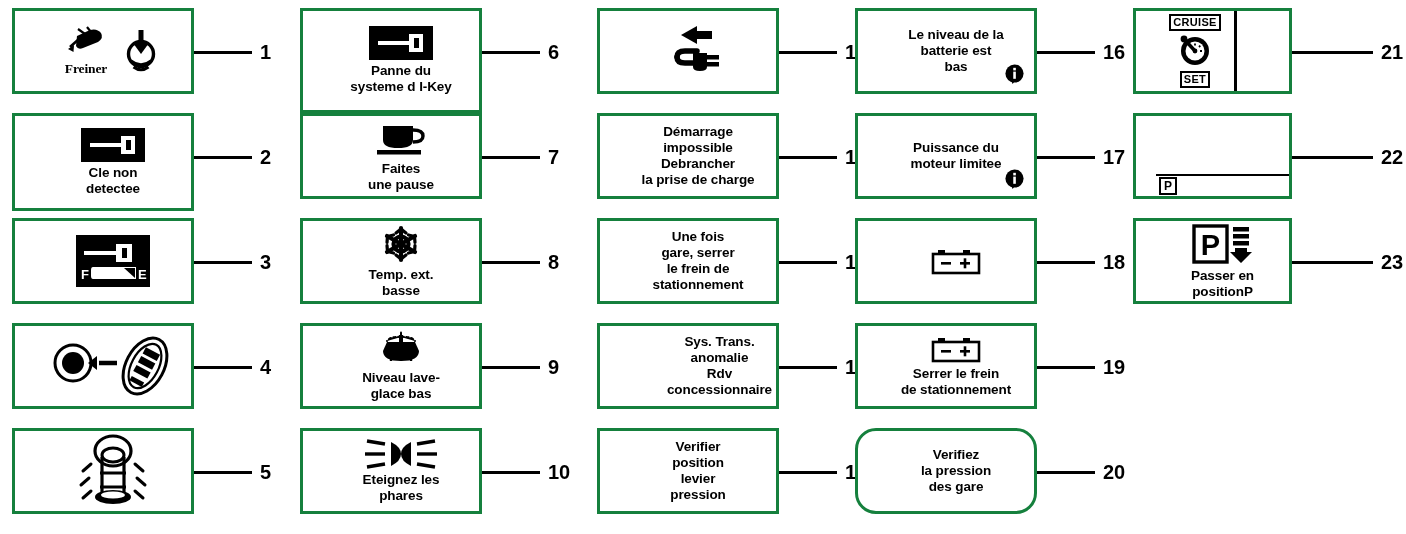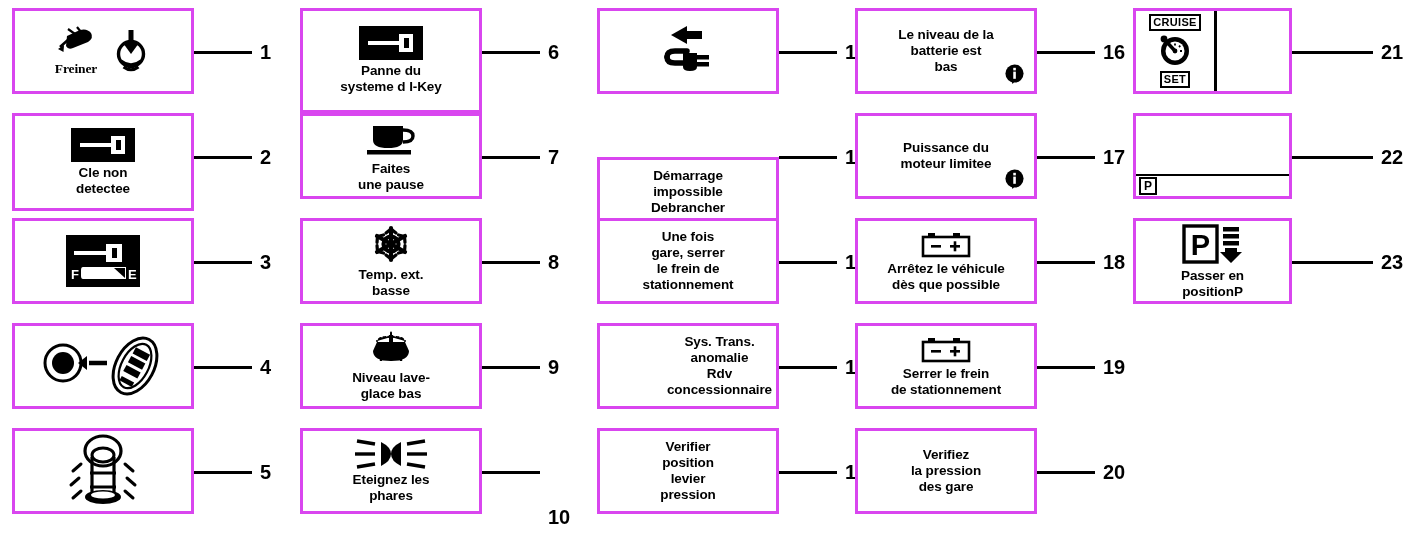--- a/index.html
+++ b/index.html
@@ -12,25 +12,26 @@
     position:relative;
   }
   #sheet{position:relative;width:1406px;height:534px;}
 
   
   .group{position:absolute;}
   .panel{
     position:absolute;left:0;top:0;
     box-sizing:border-box;
     background:#fff;
-    border:3px solid #d946ef;
+    border:3px solid #15803d;
     display:flex;flex-direction:column;
     align-items:center;justify-content:center;
     text-align:center;
     overflow:hidden;
+    padding-left:20px;
   }
   .leader{
     position:absolute;
     height:0;border-top:3px solid #000;
   }
   .num{
     position:absolute;
     font-size:20px;font-weight:bold;
     line-height:1;
     white-space:nowrap;
@@ -292,41 +293,41 @@
           <path d="M56 15 L76 15"></path>
           <path d="M56 25 L74 28"></path>
         </g>
       </svg>
       <div class="caption">
         <div>Eteignez les</div>
         <div>phares</div>
       </div>
     </div>
     <div class="leader" style="left:182px;top:43px;width:58px;"></div>
-    <div class="num" style="left:248px;top:34px;margin-top:45px;">10</div>
+    <div class="num" style="left:248px;top:34px;">10</div>
   </div>
 
   <div class="group" style="left:597px;top:8px;">
     <div class="panel" style="width:182px;height:86px;">
       <svg width="70" height="60" viewBox="0 0 70 60">
         <path d="M18 14 L34 5 L34 23 Z" fill="#000"></path>
         <rect x="33" y="10" width="16" height="8" fill="#000"></rect>
         <path d="M14 36 Q14 30 22 30 L34 30" fill="none" stroke="#000" stroke-width="5.5" stroke-linecap="round"></path>
         <path d="M14 36 Q14 42 22 42 L30 42" fill="none" stroke="#000" stroke-width="5.5" stroke-linecap="round"></path>
         <path d="M30 46 L30 32 L44 32 L44 46 Q44 50 37 50 Q30 50 30 46 Z" fill="#000"></path>
         <rect x="44" y="34" width="12" height="4.5" fill="#000"></rect>
         <rect x="44" y="41" width="12" height="4.5" fill="#000"></rect>
       </svg>
     </div>
     <div class="leader" style="left:182px;top:43px;width:58px;"></div>
     <div class="num" style="left:248px;top:34px;">11</div>
   </div>
 
   <div class="group" style="left:597px;top:113px;">
-    <div class="panel" style="width:182px;height:86px;margin-top:44px;">
+    <div class="panel" style="width:182px;height:86px;">
       <div class="ptext">
         <div>Démarrage</div>
         <div>impossible</div>
         <div>Debrancher</div>
         <div>la prise de charge</div>
       </div>
     </div>
     <div class="leader" style="left:182px;top:43px;width:58px;"></div>
     <div class="num" style="left:248px;top:34px;">12</div>
   </div>
@@ -408,24 +409,20 @@
   <div class="group" style="left:855px;top:218px;">
     <div class="panel" style="width:182px;height:86px;">
       <svg width="52" height="28" viewBox="0 0 52 28">
         <rect x="8" y="3" width="7" height="4" fill="#000"></rect>
         <rect x="33" y="3" width="7" height="4" fill="#000"></rect>
         <rect x="3" y="7" width="46" height="19" fill="none" stroke="#000" stroke-width="2.6"></rect>
         <rect x="11" y="15" width="10" height="2.6" fill="#000"></rect>
         <rect x="30" y="15" width="10" height="2.6" fill="#000"></rect>
         <rect x="33.7" y="11.3" width="2.6" height="10" fill="#000"></rect>
       </svg>
-      <div class="caption">
-        <div>Arrêtez le véhicule</div>
-        <div>dès que possible</div>
-      </div>
     </div>
     <div class="leader" style="left:182px;top:43px;width:58px;"></div>
     <div class="num" style="left:248px;top:34px;">18</div>
   </div>
 
   <div class="group" style="left:855px;top:323px;">
     <div class="panel" style="width:182px;height:86px;">
       <svg width="52" height="28" viewBox="0 0 52 28">
         <rect x="8" y="3" width="7" height="4" fill="#000"></rect>
         <rect x="33" y="3" width="7" height="4" fill="#000"></rect>
@@ -437,21 +434,21 @@
       <div class="caption">
         <div>Serrer le frein</div>
         <div>de stationnement</div>
       </div>
     </div>
     <div class="leader" style="left:182px;top:43px;width:58px;"></div>
     <div class="num" style="left:248px;top:34px;">19</div>
   </div>
 
   <div class="group" style="left:855px;top:428px;">
-    <div class="panel" style="width:182px;height:86px;">
+    <div class="panel" style="width:182px;height:86px;border-radius:21px;">
       <div class="ptext">
         <div>Verifiez</div>
         <div>la pression</div>
         <div>des gare</div>
       </div>
     </div>
     <div class="leader" style="left:182px;top:43px;width:58px;"></div>
     <div class="num" style="left:248px;top:34px;">20</div>
   </div>
 

